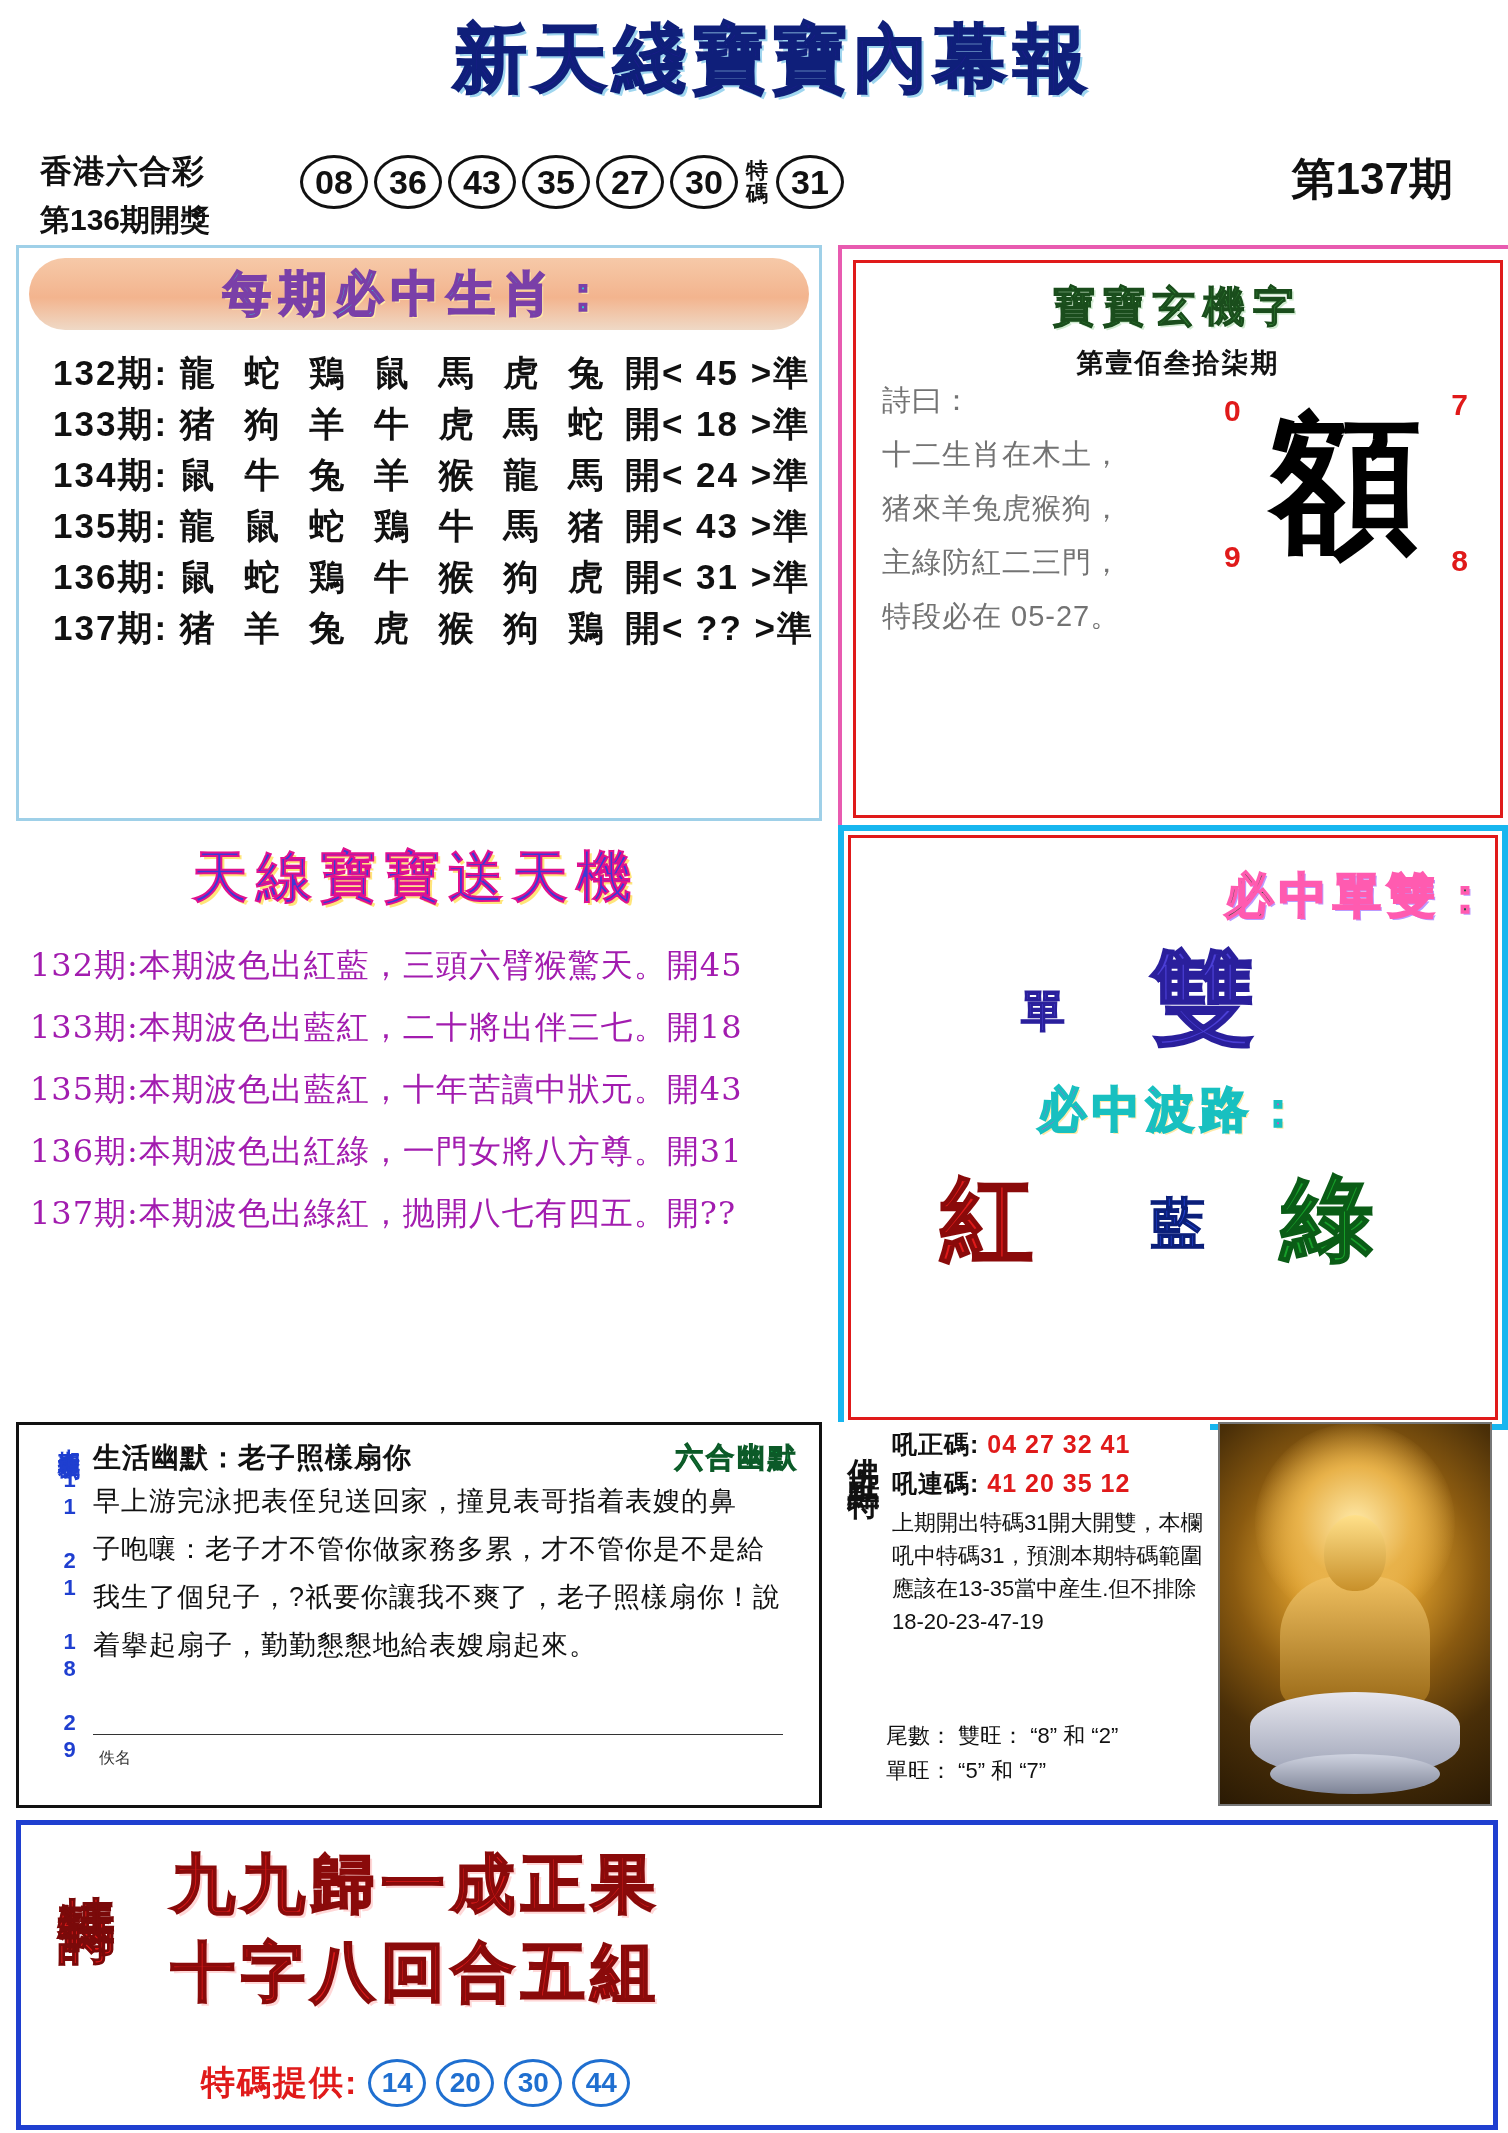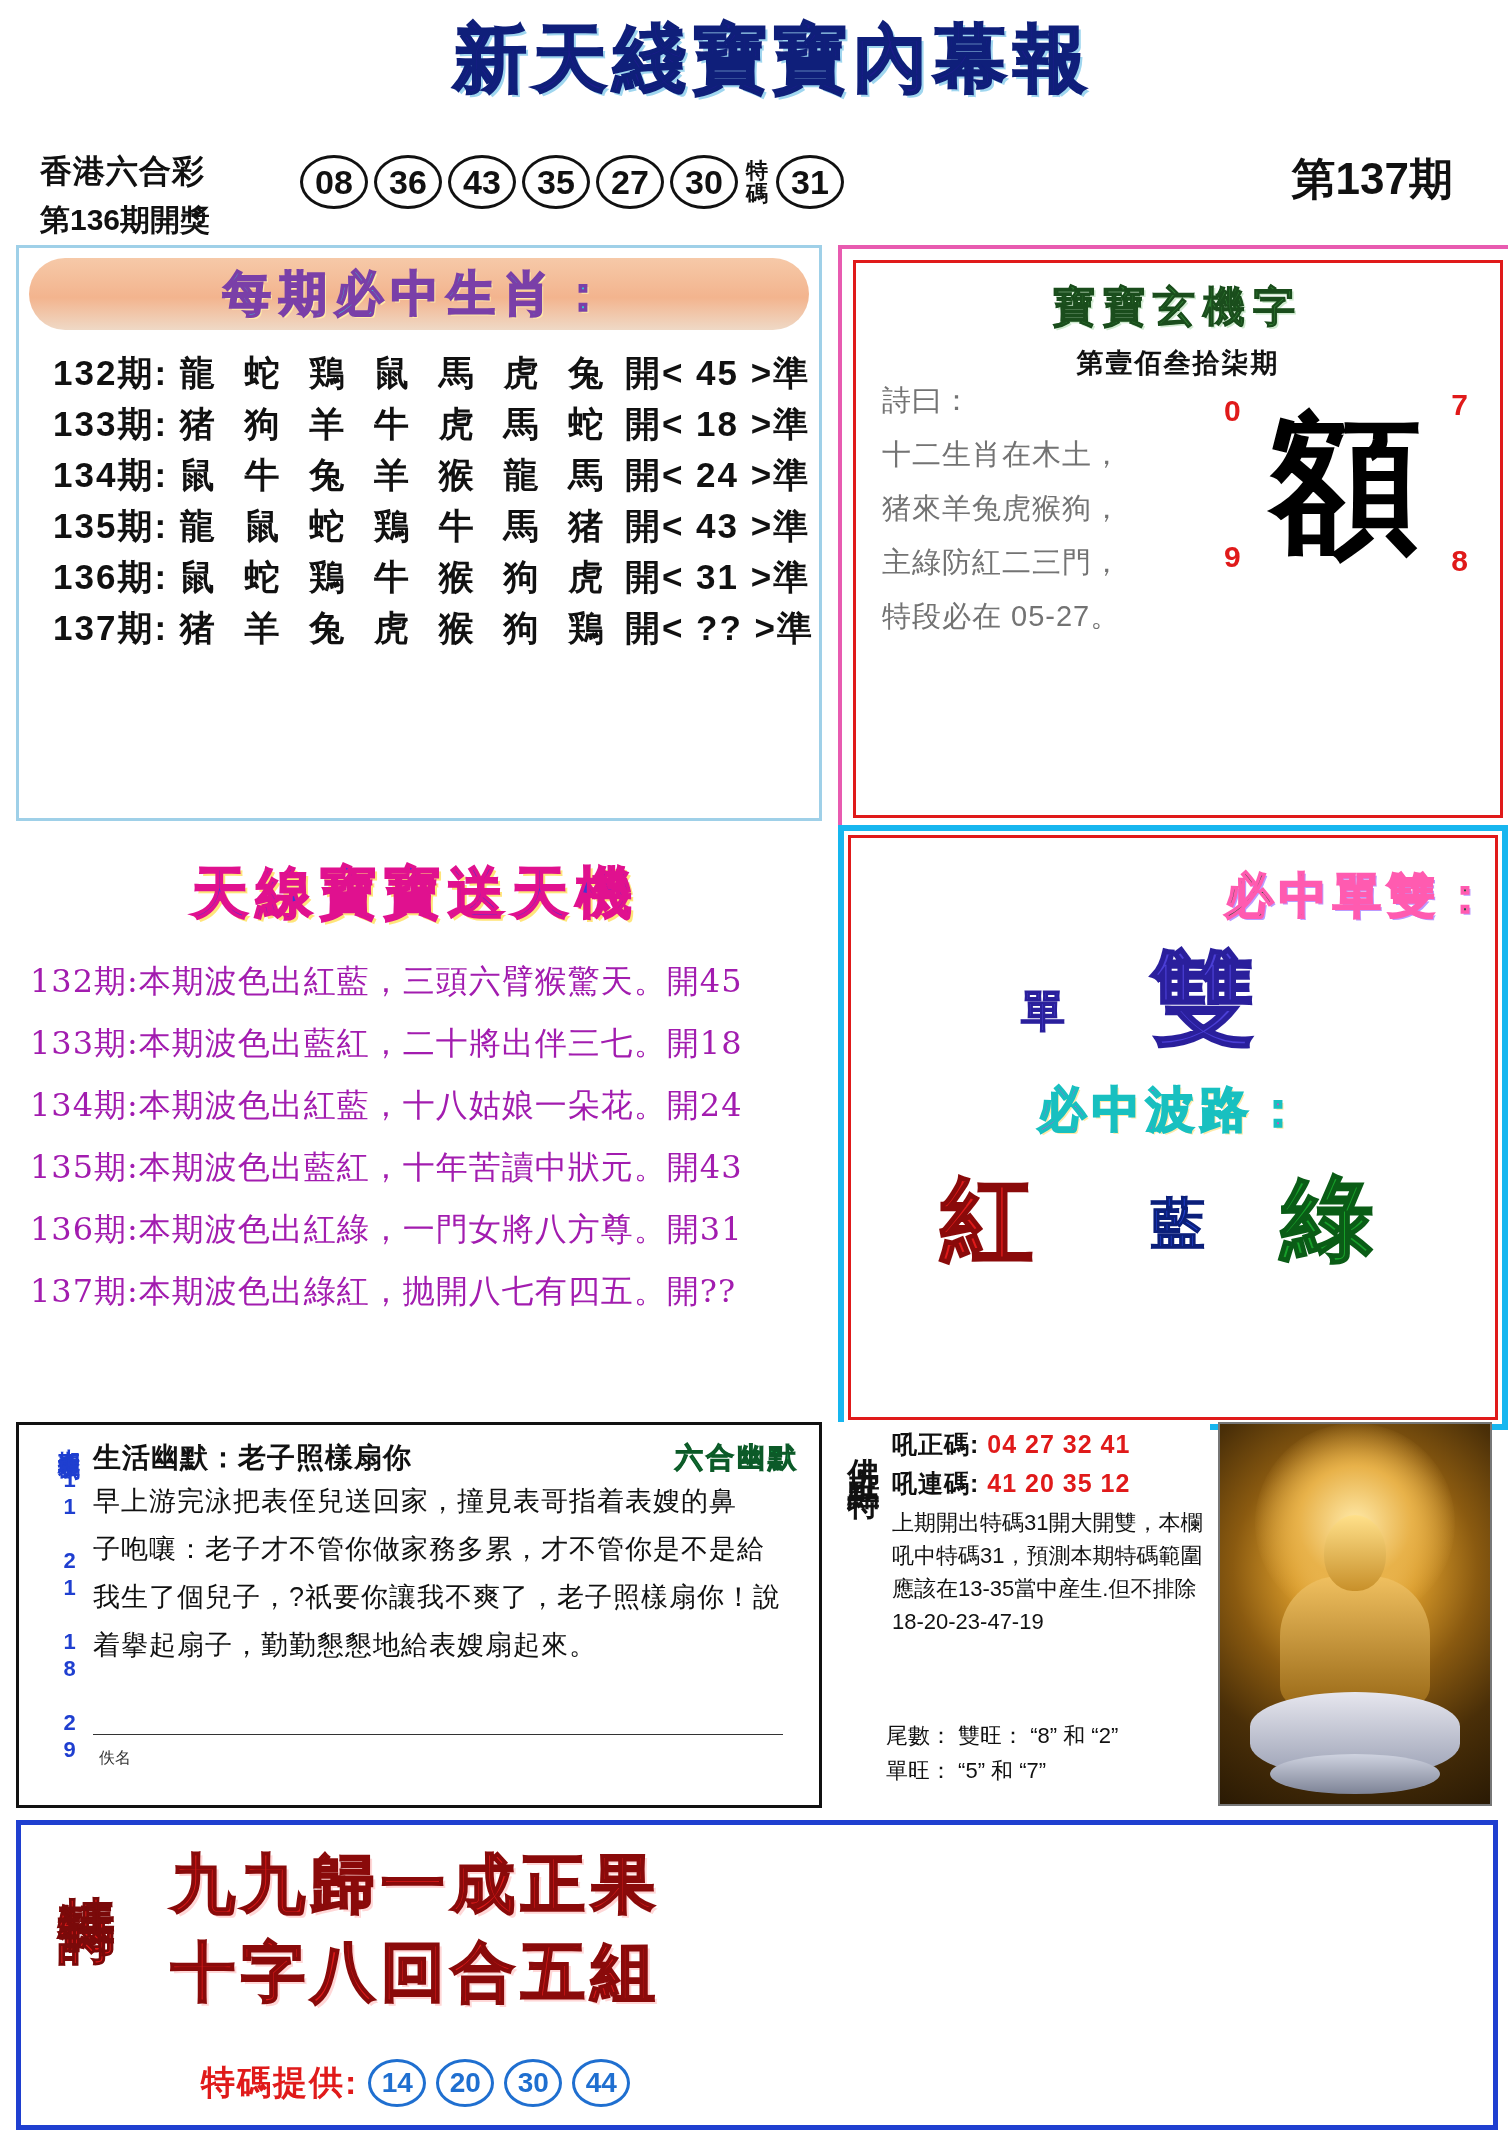--- a/index.html
+++ b/index.html
@@ -67,22 +67,22 @@
   .bigchar .n0{left:-6px;top:6px;}
   .bigchar .n7{right:-8px;top:0;}
   .bigchar .n9{left:-6px;bottom:4px;}
   .bigchar .n8{right:-8px;bottom:0;}
   .boxB .foot{position:absolute;left:26px;bottom:22px;width:596px;}
   .boxB .foot div{font-size:27px;color:#111;margin-bottom:10px;letter-spacing:1px;}
 
   
   .boxC{position:absolute;left:16px;top:830px;width:800px;height:585px;background:#fff;}
   .boxC .hd{
-    text-align:center;margin-top:26px;
-    font-family:"DejaVu Sans",sans-serif;font-size:56px;font-weight:bold;letter-spacing:8px;
+    text-align:center;margin-top:10px;
+    font-family:"DejaVu Sans",sans-serif;font-size:56px;font-weight:normal;letter-spacing:8px;
     color:#3a3ad6;-webkit-text-stroke:2px #e0118f;text-shadow:3px 3px 0 #ffe57a;
   }
   .rowsC{margin-top:28px;padding:0 14px;}
   .rowC{font-size:32px;color:#a21caf;margin:18px 0;letter-spacing:1px;white-space:nowrap;
         font-family:"DejaVu Serif",serif;}
 
   
   .boxD{position:absolute;left:838px;top:825px;width:650px;height:585px;border:6px solid #17b6ef;background:#fff;padding:4px;}
   .boxD .inner{border:3px solid #e01a1a;width:100%;height:100%;box-sizing:border-box;position:relative;}
   .ttl1{
@@ -249,21 +249,20 @@
       <div class="zi">額</div>
     </div>
   </div>
 </div>
 
 <div class="boxC">
   <div class="hd">天線寶寶送天機</div>
   <div class="rowsC">
     <div class="rowC">132期:本期波色出紅藍，三頭六臂猴驚天。開45</div>
     <div class="rowC">133期:本期波色出藍紅，二十將出伴三七。開18</div>
-    <div class="rowC">134期:本期波色出紅藍，十八姑娘一朵花。開24</div>
     <div class="rowC">135期:本期波色出藍紅，十年苦讀中狀元。開43</div>
     <div class="rowC">136期:本期波色出紅綠，一門女將八方尊。開31</div>
     <div class="rowC">137期:本期波色出綠紅，抛開八七有四五。開??</div>
   </div>
 </div>
 
 <div class="boxD">
   <div class="inner">
     <div class="ttl1">必中單雙：</div>
     <div class="dsRow">

